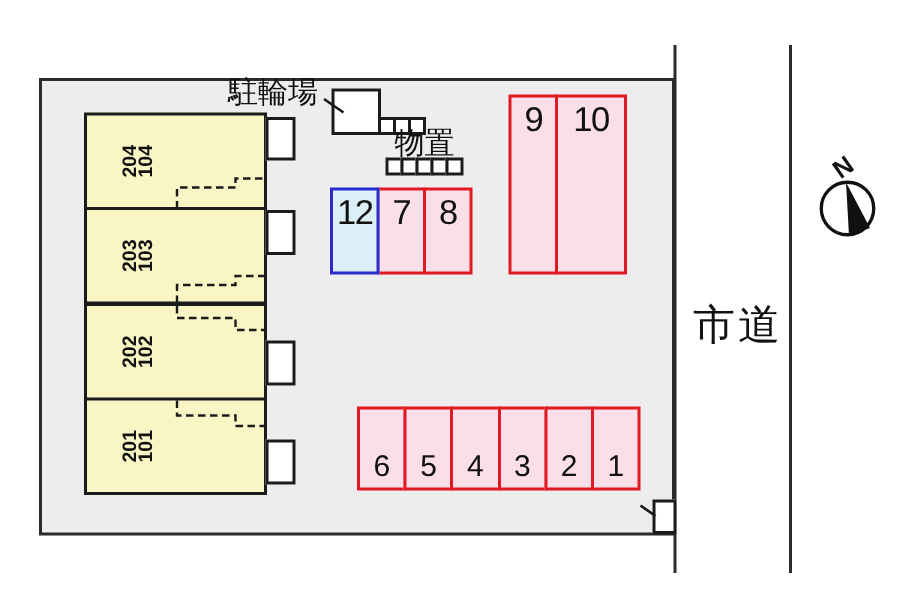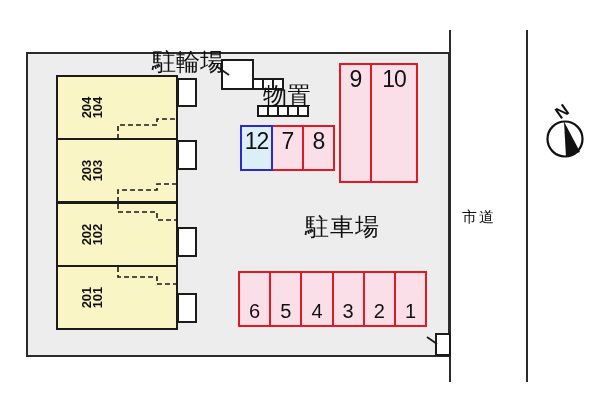--- a/index.html
+++ b/index.html
@@ -30,21 +30,21 @@
   .sq + .sq{margin-left:-2px;}
   .prow{position:absolute;display:flex;z-index:2;}
   .space{
     box-sizing:border-box;border:2px solid #E01A24;background:#FBDFE8;
     display:flex;justify-content:center;font-size:23px;letter-spacing:-1px;color:#111;
   }
   .space + .space{margin-left:-2px;}
   .space.blue{border-color:#2B2BCD;background:#DCEFF6;z-index:2;}
   .space.num-top{align-items:flex-start;padding-top:1px;}
   .space.num-bottom{align-items:flex-end;padding-bottom:2px;font-size:20px;letter-spacing:0;}
-  .jp-label{position:absolute;font-size:24px;line-height:20px;white-space:nowrap;z-index:6;color:#111;}
+  .jp-label{position:absolute;font-size:20px;line-height:20px;white-space:nowrap;z-index:6;color:#111;}
   .road-line{position:absolute;top:30px;width:2px;height:352px;background:#2b2b2b;z-index:1;}
   .overlay{position:absolute;left:0;top:0;z-index:5;pointer-events:none;}
   .compass{position:absolute;left:540px;top:93px;z-index:2;}
 </style>
 </head>
 <body>
 
 <div class="canvas">
 
   <div class="site"></div>
@@ -87,41 +87,40 @@
       <div class="sq"></div>
       <div class="sq"></div>
     </div>
 
   <div class="wbox" style="left:435px;top:333px;width:16px;height:23px;"></div>
 
   <div class="prow" style="left:339px;top:63px;height:120px;">
       <div class="space num-top" style="width: 33px;">9</div>
       <div class="space num-top" style="width: 48px;">10</div>
     </div>
-  <div class="prow" style="left:240px;top:125px;height:46px;">
+  <div class="prow" style="left:220px;top:125px;height:58px;">
       <div class="space num-top blue" style="width: 33px;">12</div>
       <div class="space num-top" style="width: 33px;">7</div>
       <div class="space num-top" style="width: 33px;">8</div>
     </div>
   <div class="prow" style="left:238px;top:271px;height:56px;">
       <div class="space num-bottom" style="width: 33.2px;">6</div>
       <div class="space num-bottom" style="width: 33.2px;">5</div>
       <div class="space num-bottom" style="width: 33.2px;">4</div>
       <div class="space num-bottom" style="width: 33.2px;">3</div>
       <div class="space num-bottom" style="width: 33.2px;">2</div>
       <div class="space num-bottom" style="width: 33.2px;">1</div>
     </div>
 
   <div class="road-line" style="left:449px;"></div>
   <div class="road-line" style="left:526px;"></div>
 
   <div class="jp-label" style="left:152px;top:52px;">駐輪場</div>
   <div class="jp-label" style="left:263px;top:86px;font-family:Liberation Serif, serif;">物置</div>
-  <div class="jp-label" style="left:305px;top:217px;letter-spacing:1px;">駐車場</div>
-  <div class="jp-label" style="left:462px;top:207px;font-size:15px;letter-spacing:2px;">市道</div>
+  <div class="jp-label" style="left:462px;top:207px;font-size:28px;letter-spacing:2px;">市道</div>
 
   <svg class="overlay" width="600" height="400">
     <path d="M118,139 L118,125 L157,125 L157,119 L177,119" fill="none" stroke="#1b1b1b" stroke-width="1.6" stroke-dasharray="5,3"></path>
     <path d="M118,202 L118,190 L157,190 L157,184 L177,184" fill="none" stroke="#1b1b1b" stroke-width="1.6" stroke-dasharray="5,3"></path>
     <path d="M118,204 L118,212 L157,212 L157,220 L177,220" fill="none" stroke="#1b1b1b" stroke-width="1.6" stroke-dasharray="5,3"></path>
     <path d="M118,267 L118,277 L157,277 L157,284 L177,284" fill="none" stroke="#1b1b1b" stroke-width="1.6" stroke-dasharray="5,3"></path>
     <path d="M216,66 L229,75" stroke="#1b1b1b" stroke-width="1.8"></path>
     <path d="M427,337 L437,344" stroke="#1b1b1b" stroke-width="1.8"></path>
   </svg>
 

